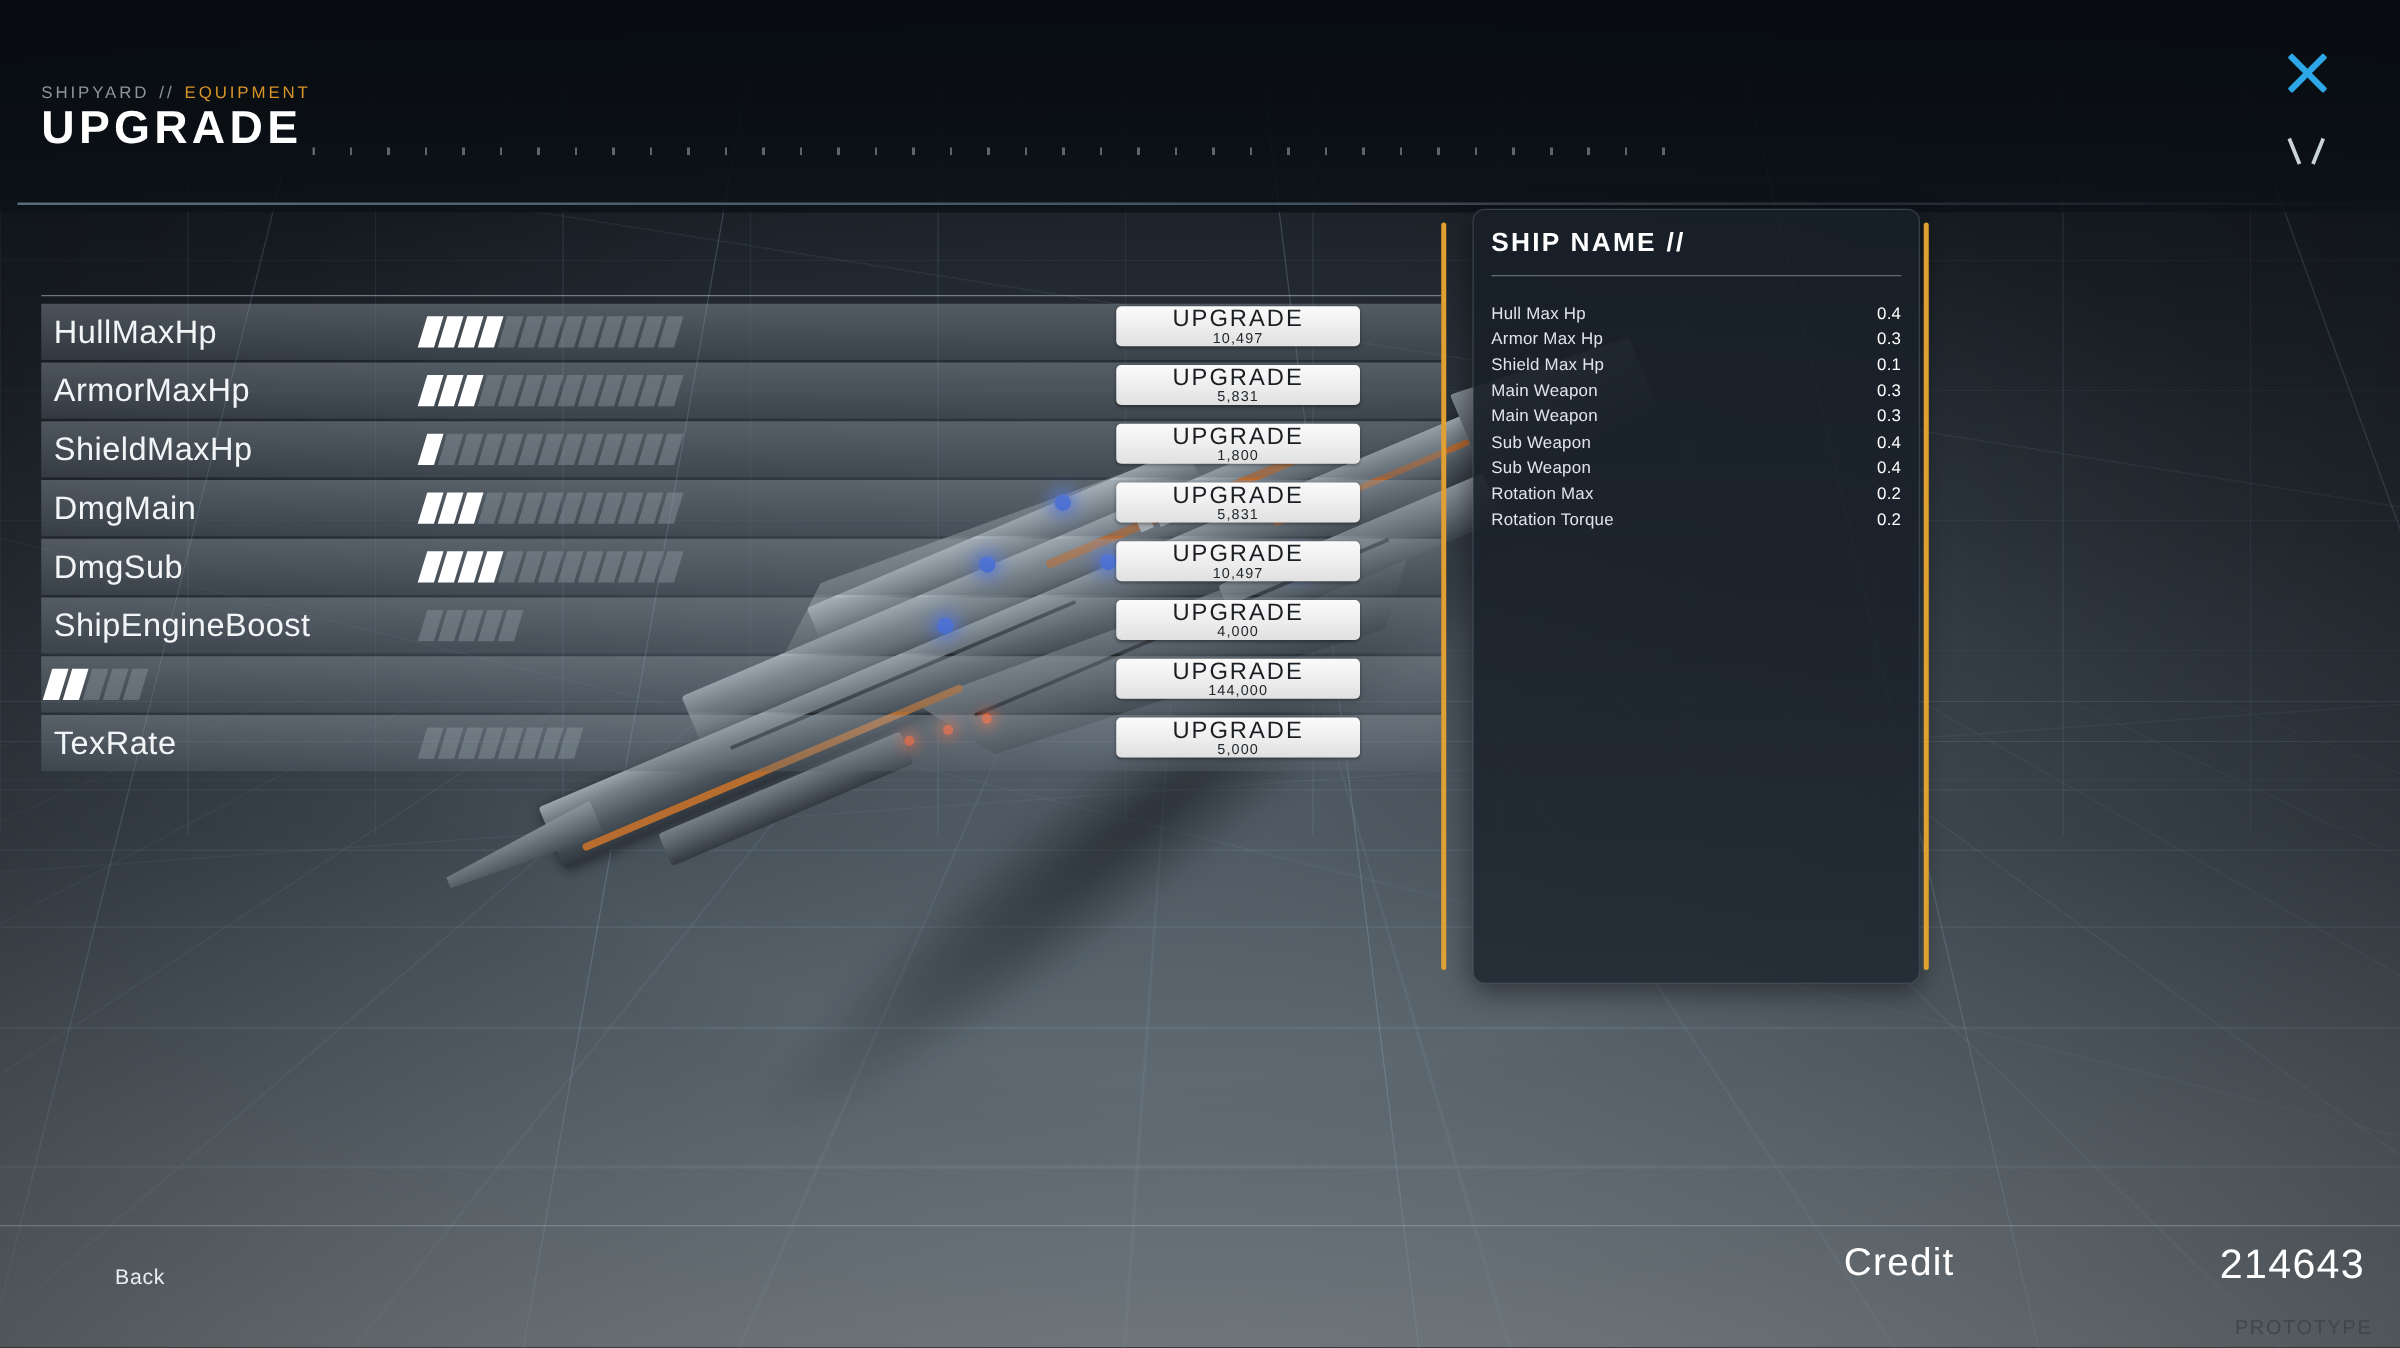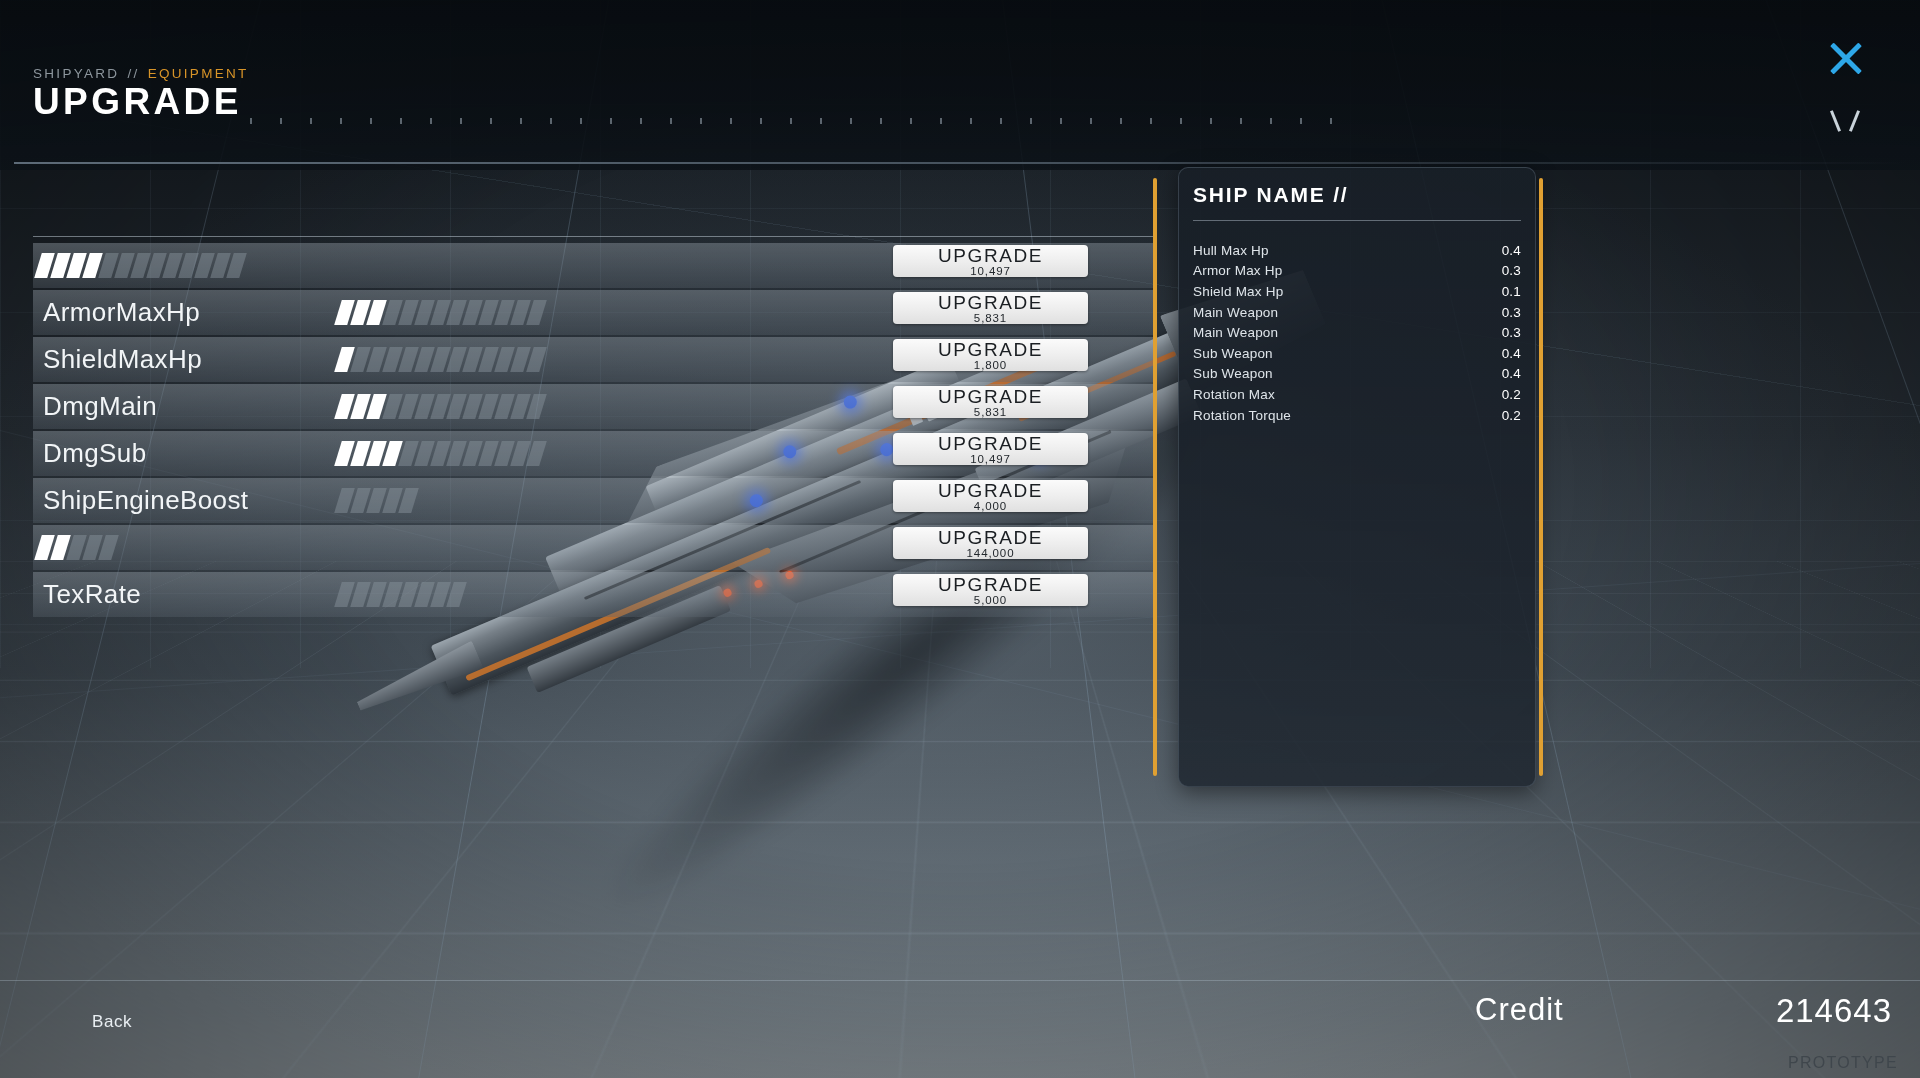--- a/index.html
+++ b/index.html
@@ -275,20 +275,21 @@
   <div class="dotline"></div>
   <div class="close-x"></div>
   <div class="chev-down"></div>
   <div class="rule"></div>
 </div>
 
 <div id="panel-left">
   <div class="sec-rule"></div>
   <div id="upgrade-rows">
       <div class="row">
+        <div class="rname">HullMaxHp</div>
         <div class="pips">
           <div class="pip on"></div>
           <div class="pip on"></div>
           <div class="pip on"></div>
           <div class="pip on"></div>
           <div class="pip"></div>
           <div class="pip"></div>
           <div class="pip"></div>
           <div class="pip"></div>
           <div class="pip"></div>

